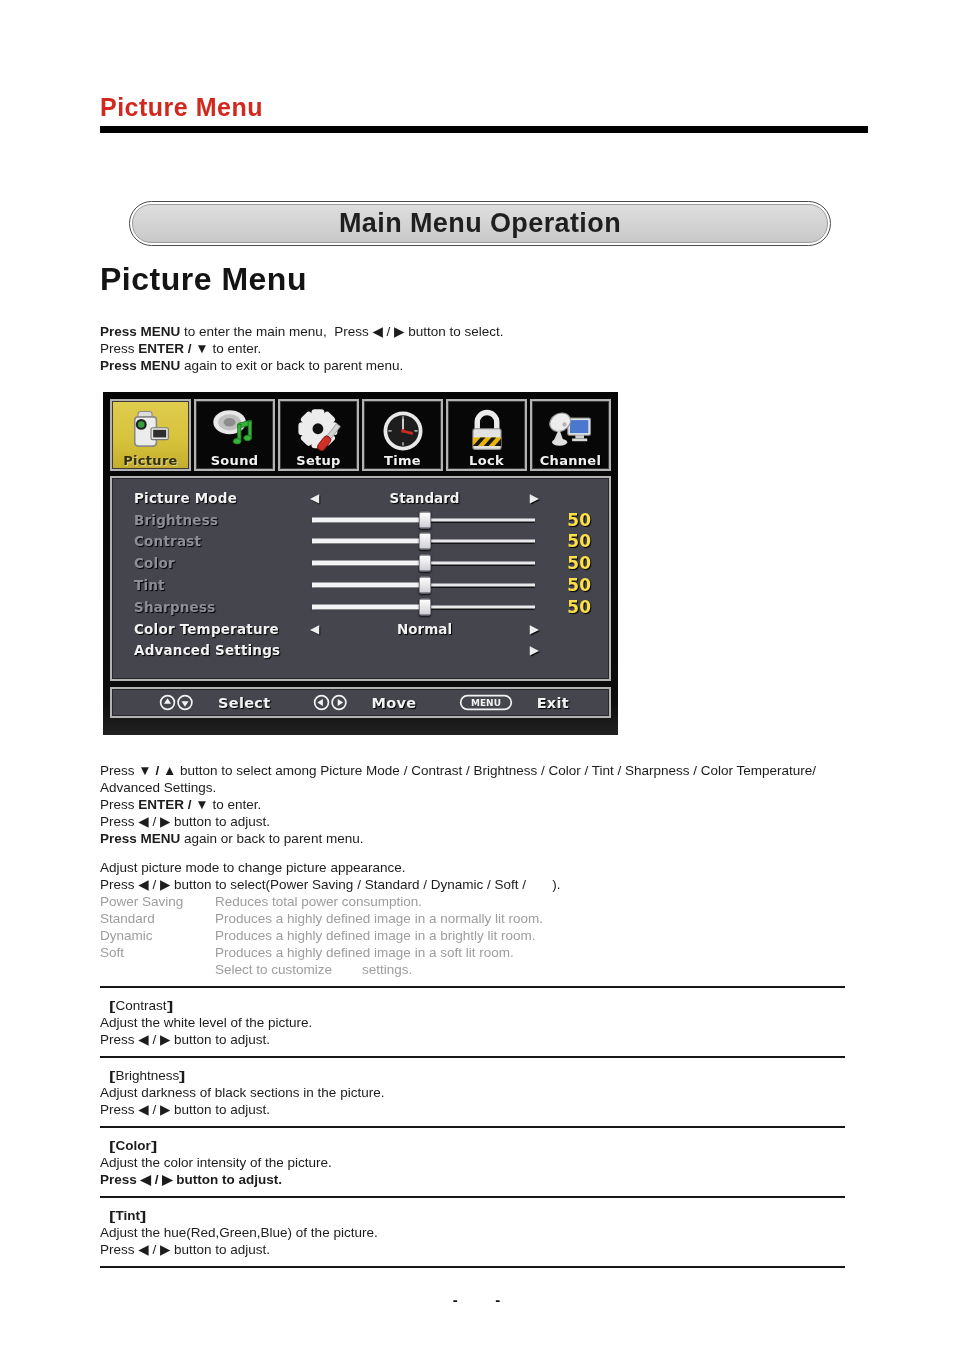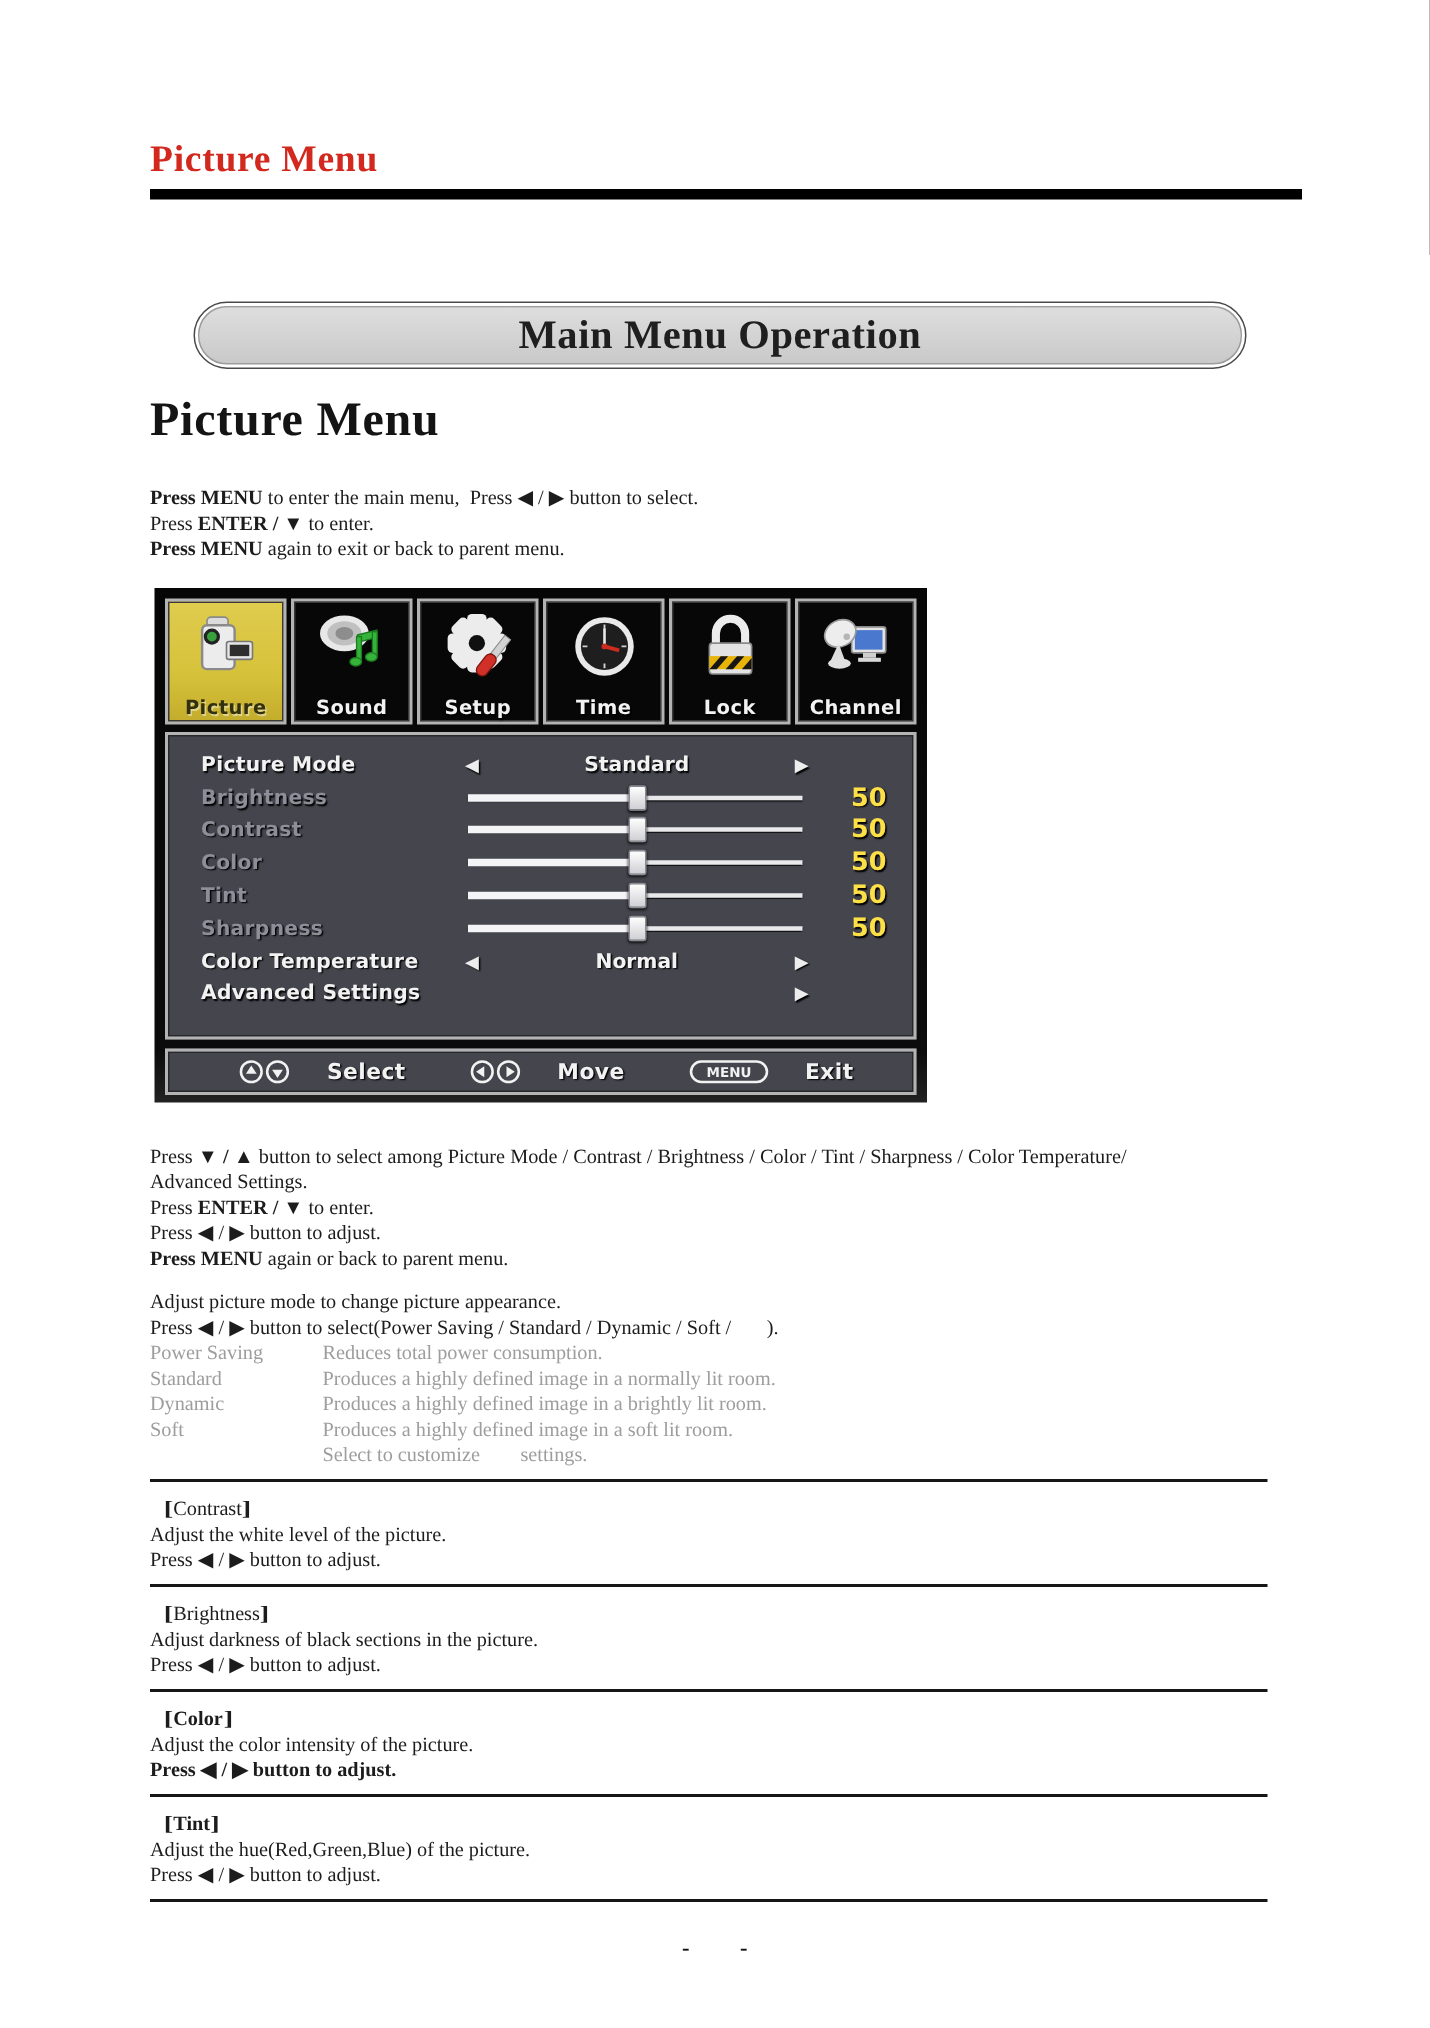--- a/index.html
+++ b/index.html
@@ -1,18 +1,18 @@
 <!DOCTYPE html>
 <html style="--heading-red: #d2281e; --osd-tab-yellow: #d6c23a; --osd-panel-bg: #45454e; --osd-disabled-text: #8e8e99; --osd-text: #f2f2f2;"><head>
 <meta charset="utf-8">
 <style>
   html,body{margin:0;padding:0;background:#888;}
   .page{position:relative;width:953px;height:1352px;margin:0 auto;background:#ffffff;
         font-family:"Liberation Sans",sans-serif;color:#1c1c1c;overflow:hidden;}
-  .abs{position:absolute;font-family:Liberation Serif, serif;}
+  .abs{position:absolute;}
 
   
   .top-heading{left:100px;top:93px;font-size:25px;font-weight:bold;color:var(--heading-red);letter-spacing:.5px;}
   .top-rule{left:100px;top:126px;width:768px;height:7px;background:#000;}
   .banner-outer{left:129px;top:201px;width:702px;height:45px;border:1px solid #4a4a4a;border-radius:23px;
                 padding:2px;box-sizing:border-box;background:#fff;}
   .banner-inner{width:100%;height:100%;border-radius:19px;border:1px solid #9c9c9c;box-sizing:border-box;
                 background:linear-gradient(#dedede,#c9c9c9);display:flex;align-items:center;justify-content:center;
                 font-size:27px;font-weight:bold;color:#1f1f1f;letter-spacing:.4px;}
   .main-heading{left:100px;top:261px;font-size:32px;font-weight:bold;color:#141414;letter-spacing:.5px;}
@@ -26,21 +26,21 @@
   .sec-heading.b{font-weight:bold;}
   .lent{font-weight:bold;display:inline-block;transform:scaleX(1.4);margin:0 1px;}
   .modes{color:#9d9d9d;}
   .mrow{display:grid;grid-template-columns:115px 1fr;line-height:17px;}
   .sep{height:2px;background:#161616;margin:8px 0 9px;}
   .pageno{left:0;top:1291px;width:953px;text-align:center;font-size:15px;font-weight:bold;color:#111;}
 
   
   .osd{left:103px;top:392px;width:515px;height:343px;box-sizing:border-box;padding:7px;
        background:linear-gradient(#060606,#0c0c0c 90%,#222);font-family:"DejaVu Sans",sans-serif;}
-  .tabs{display:flex;gap:3px;height:84px;}
+  .tabs{display:flex;gap:3px;height:72px;}
   .tab{flex:1;position:relative;background:#070707;border:2px solid #b3b3b3;box-sizing:border-box;
        box-shadow:inset 0 0 0 1px #3a3a3a;}
   .tab.active{background:linear-gradient(#e0cc4e,var(--osd-tab-yellow) 60%,#c3ac2c);}
   .ticon{position:absolute;top:2px;left:50%;transform:translateX(-50%);width:52px;height:58px;}
   .ticon svg{width:100%;height:100%;display:block;}
   .tlabel{position:absolute;bottom:1px;left:0;width:100%;text-align:center;font-size:13px;font-weight:bold;
           color:var(--osd-text);text-shadow:1px 1px 1px #000;letter-spacing:.3px;}
   .tab.active .tlabel{color:#33300f;text-shadow:1px 1px 0 rgba(255,255,255,.45);}
 
   .menu{margin-top:5px;height:205px;border:2px solid #b3b3b3;box-sizing:border-box;

